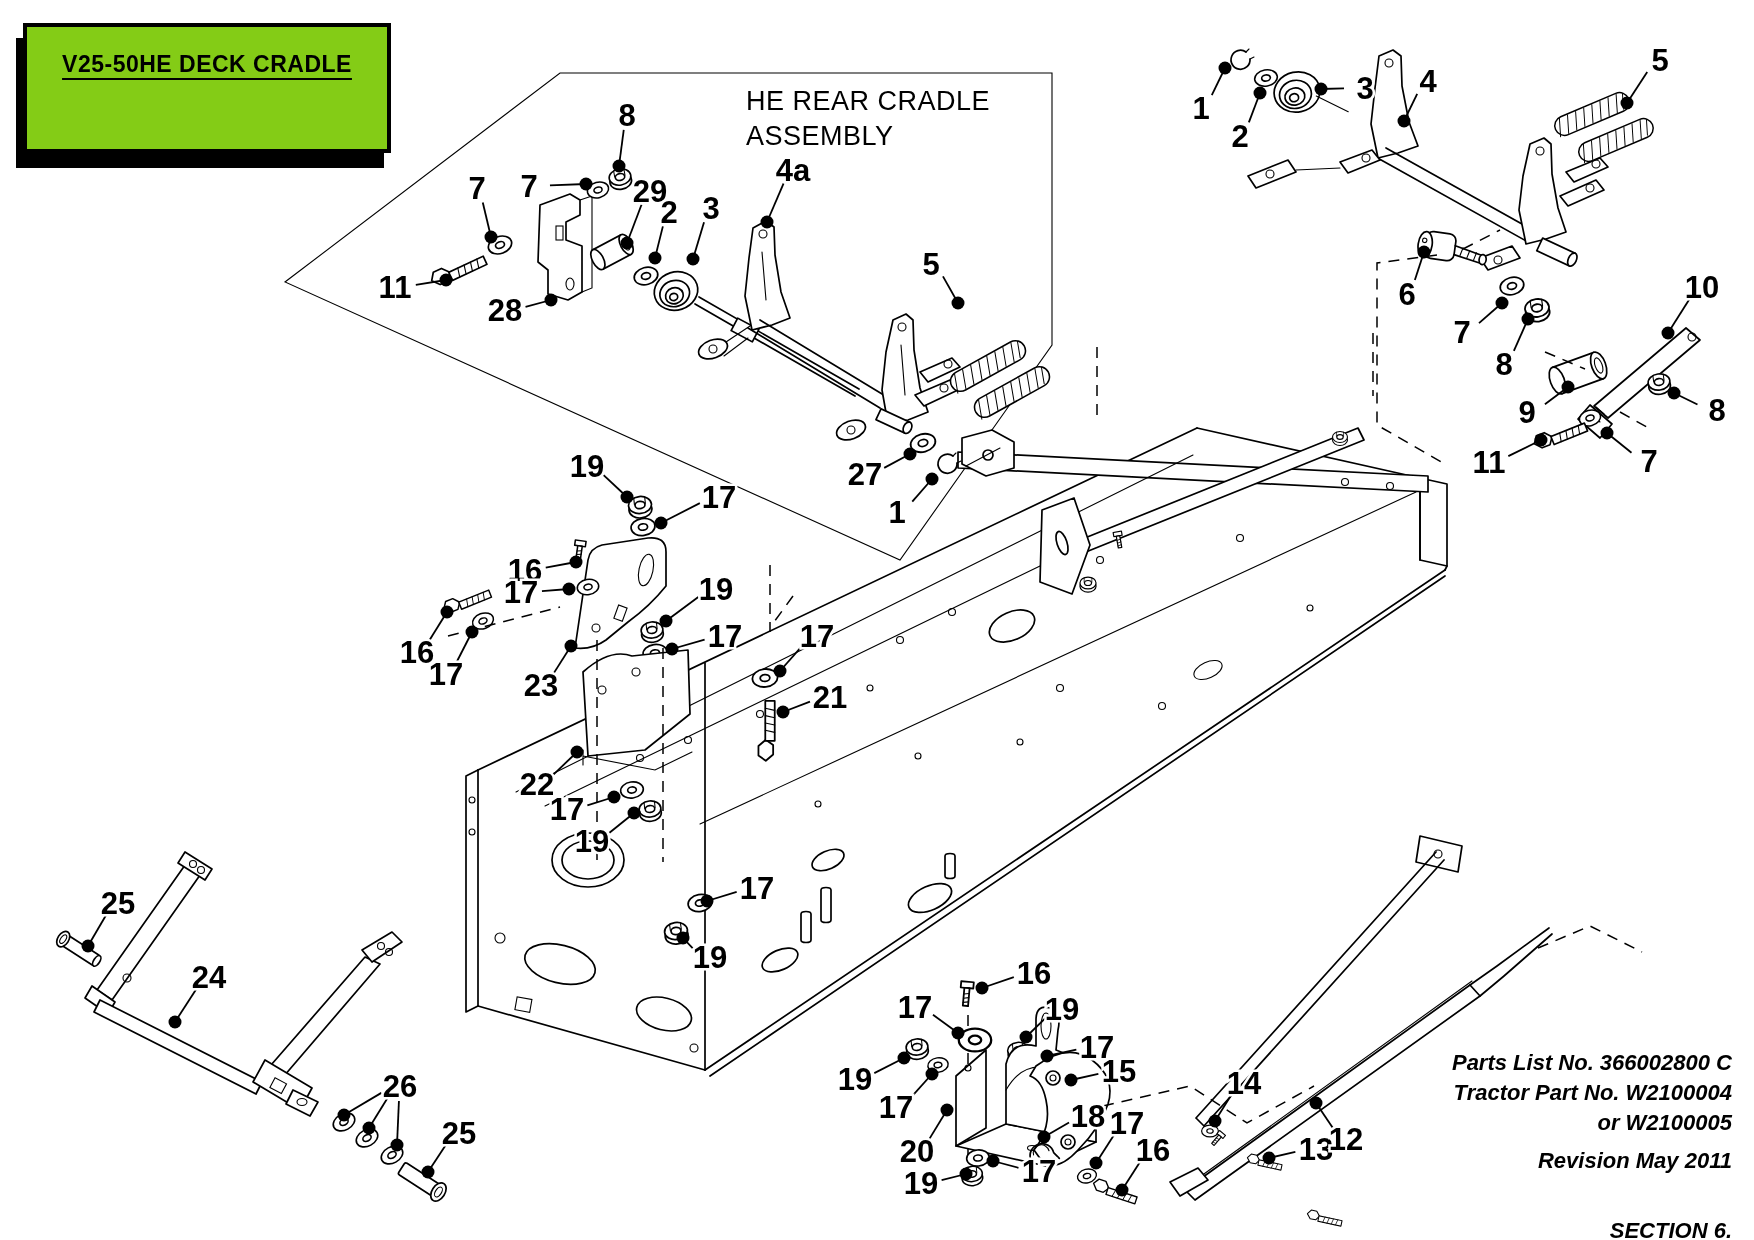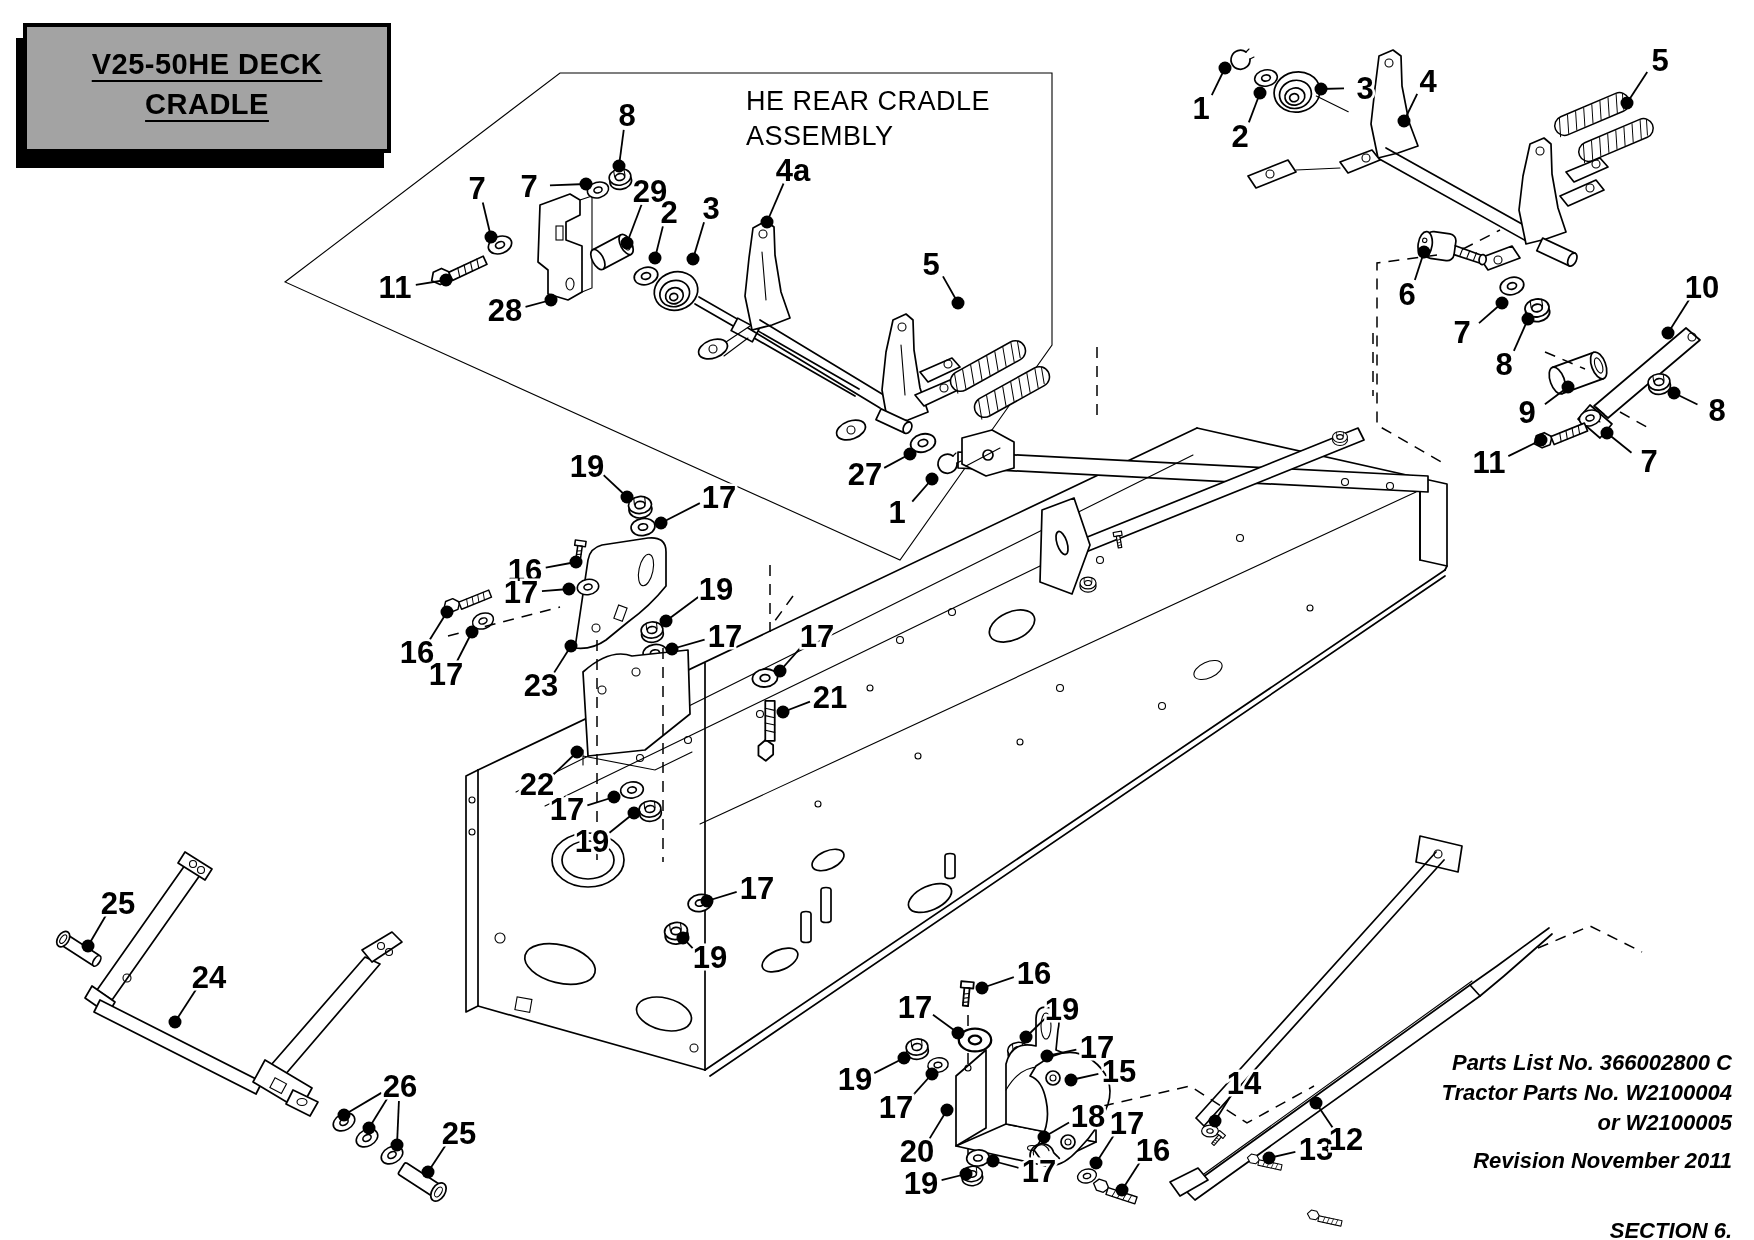--- a/index.html
+++ b/index.html
@@ -4,23 +4,23 @@
 <style>
   html,body{margin:0;padding:0;background:#e8e8e8;}
   .page{position:relative;width:1754px;height:1240px;background:#ffffff;overflow:hidden;
         font-family:"Liberation Sans",sans-serif;}
   svg.art{position:absolute;left:0;top:0;width:1754px;height:1240px;}
   
   .s{stroke:#000;fill:none;stroke-width:1.7;stroke-linejoin:round;stroke-linecap:round}
   .f{stroke:#000;fill:#fff;stroke-width:1.7;stroke-linejoin:round}
   .t{stroke:#000;fill:none;stroke-width:1.1;stroke-linecap:round}
   .d{stroke:#000;fill:none;stroke-width:1.5;stroke-dasharray:11 8}
-  .title-box{position:absolute;left:23px;top:23px;width:368px;height:130px;background:#a3a3a3;
+  .title-box{position:absolute;left:23px;top:23px;width:368px;height:130px;background:#84cc16;
       border:4px solid #000;box-shadow:-7px 15px 0 0 #000;text-align:center;box-sizing:border-box;
-      padding-top:17px;font-weight:bold;font-size:29px;letter-spacing:.5px;color:#000;}
+      padding-top:17px;font-weight:bold;font-size:23px;letter-spacing:.5px;color:#000;}
   .title-box div{text-decoration:underline;text-underline-offset:6px;line-height:40px;}
   .inset-label{position:absolute;left:746px;top:84px;font-size:27px;line-height:35px;color:#000;
       letter-spacing:.5px;}
   .footer{position:absolute;right:22px;top:1048px;text-align:right;color:#000;
       font-style:italic;font-weight:bold;font-size:22px;line-height:30px;}
   .footer .rev{margin-top:8px;}
   .footer .sec{margin-top:40px;}
 </style>
 </head>
 <body>
@@ -696,19 +696,19 @@
     <div>V25-50HE DECK CRADLE</div>
   </div>
 
   <div class="inset-label">
     <div>HE REAR CRADLE</div>
     <div>ASSEMBLY</div>
   </div>
 
   <div class="footer">
     <div>Parts List No. 366002800 C</div>
-    <div>Tractor Parts No. W2100004</div>
+    <div>Tractor Part No. W2100004</div>
     <div>or W2100005</div>
-    <div class="rev">Revision November 2011</div>
+    <div class="rev">Revision May 2011</div>
     <div class="sec">SECTION 6.</div>
   </div>
 
 </div>
 
 </body></html>

